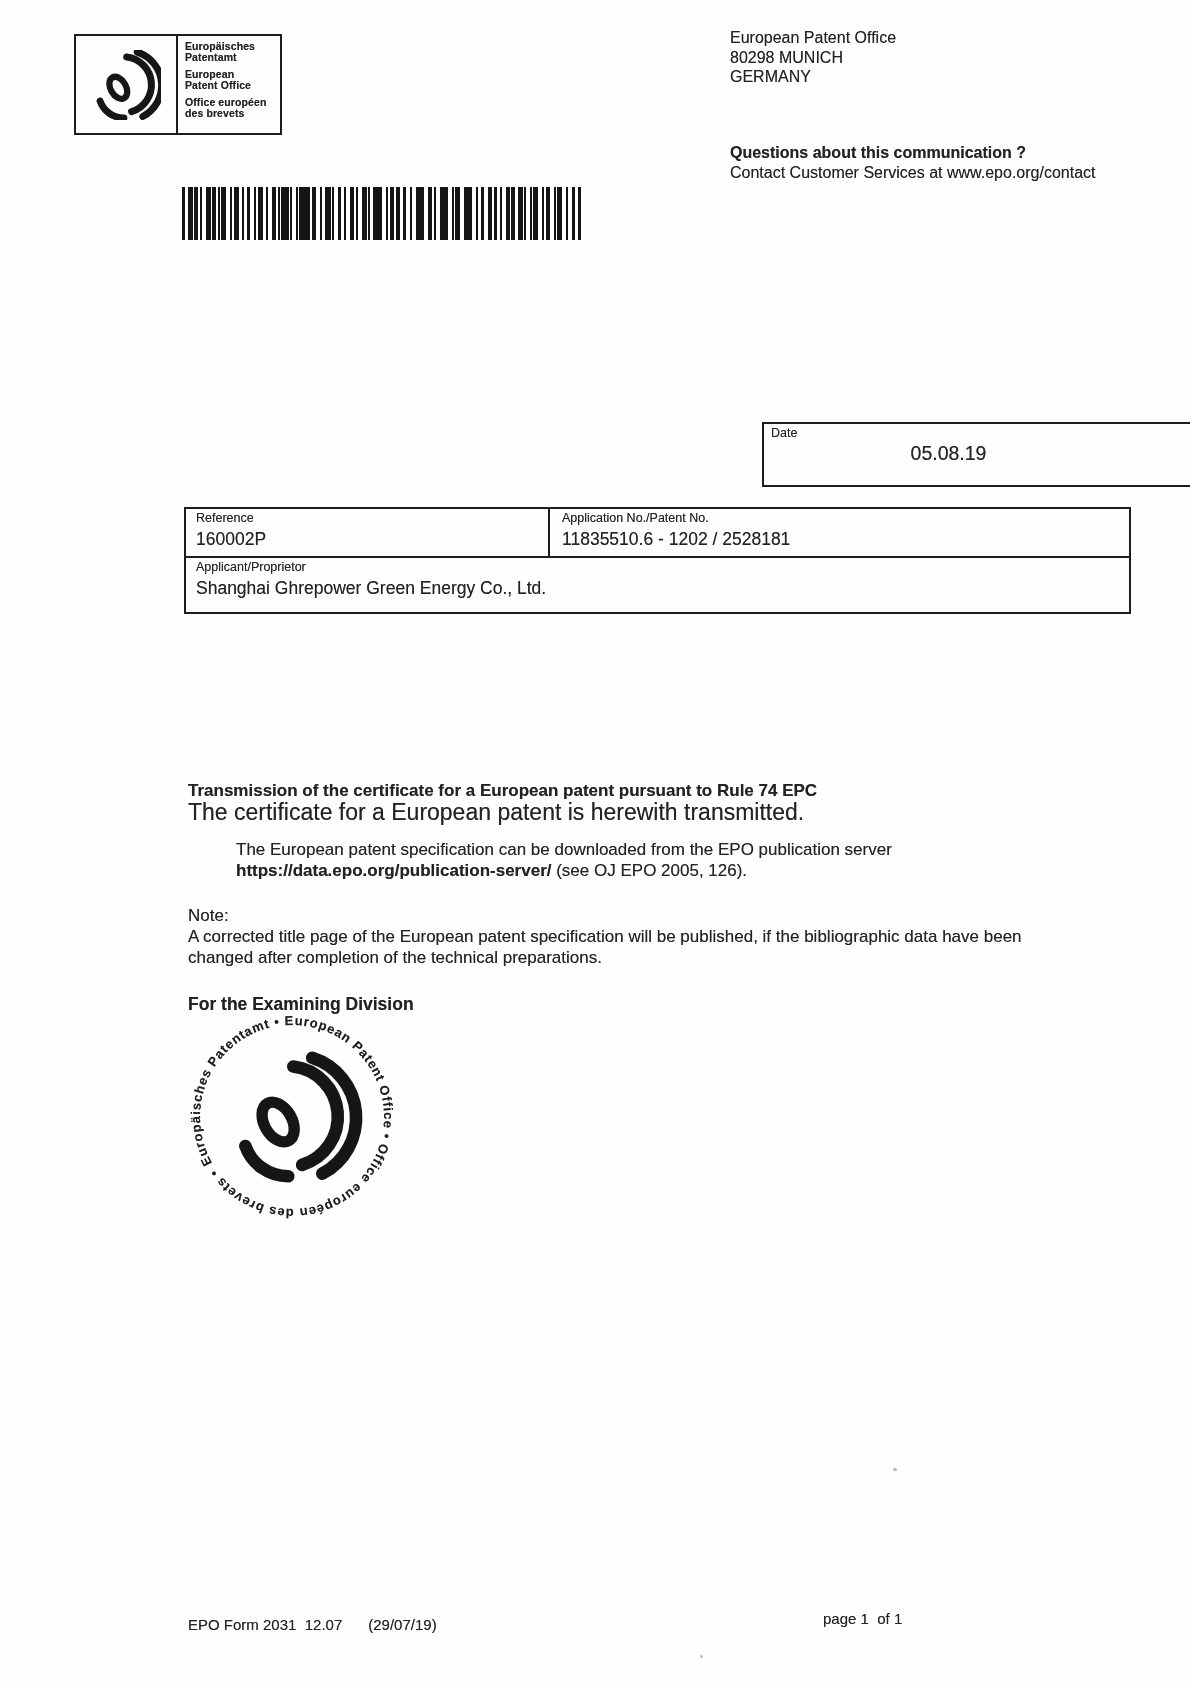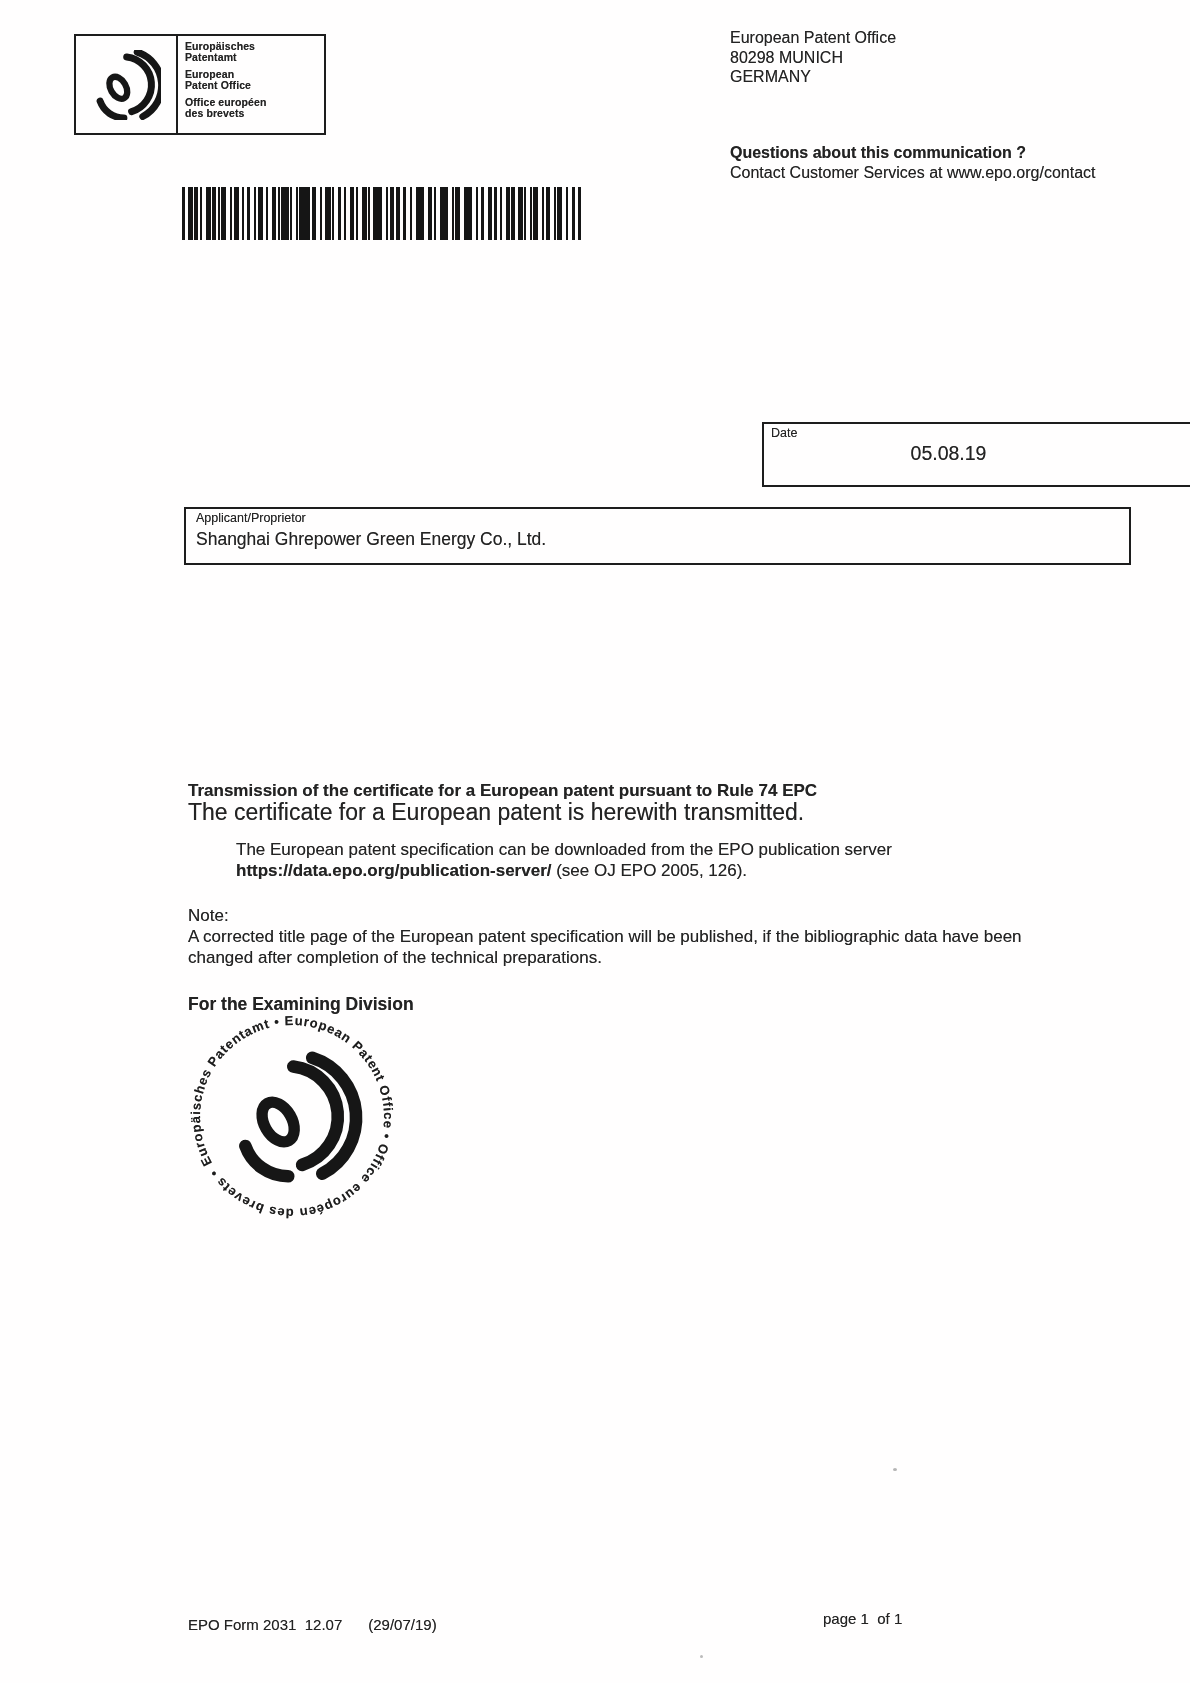--- a/index.html
+++ b/index.html
@@ -11,21 +11,21 @@
     background: #fffefe;
     font-family: "Liberation Sans", sans-serif;
     color: #232323;
     overflow: hidden;
     text-shadow: 0 0 0.5px rgba(40,40,40,0.55);
   }
   .abs { position: absolute; }
 
   
   .logo-box {
-    left: 74px; top: 34px; width: 252px; height: 101px;
+    left: 74px; top: 34px; width: 208px; height: 101px;
     border: 2.5px solid #1d1d1d;
     display: flex;
   }
   .logo-cell {
     width: 102px; border-right: 2.5px solid #1d1d1d;
     display: flex; align-items: center; justify-content: center;
   }
   .logo-text-cell {
     flex: 1; padding: 5px 0 0 7px;
     font-size: 10.5px; font-weight: bold; line-height: 11px;
@@ -142,20 +142,30 @@
 
   <div class="abs barcode"></div>
 
 
   <div class="abs date-box">
     <div class="date-label">Date</div>
     <div class="date-value">05.08.19</div>
   </div>
 
   <div class="abs ref-table">
+    <div class="ref-row1">
+      <div class="cell-ref">
+        <div class="tbl-label">Reference</div>
+        <div class="tbl-value">160002P</div>
+      </div>
+      <div class="cell-app">
+        <div class="tbl-label">Application No./Patent No.</div>
+        <div class="tbl-value">11835510.6 - 1202 / 2528181</div>
+      </div>
+    </div>
     <div class="ref-row2">
       <div class="tbl-label">Applicant/Proprietor</div>
       <div class="tbl-value">Shanghai Ghrepower Green Energy Co., Ltd.</div>
     </div>
   </div>
 
   <div class="abs body-title">Transmission of the certificate for a European patent pursuant to Rule 74 EPC</div>
   <div class="abs para1">The certificate for a European patent is herewith transmitted.</div>
   <div class="abs para2">
     <div>The European patent specification can be downloaded from the EPO publication server</div>

